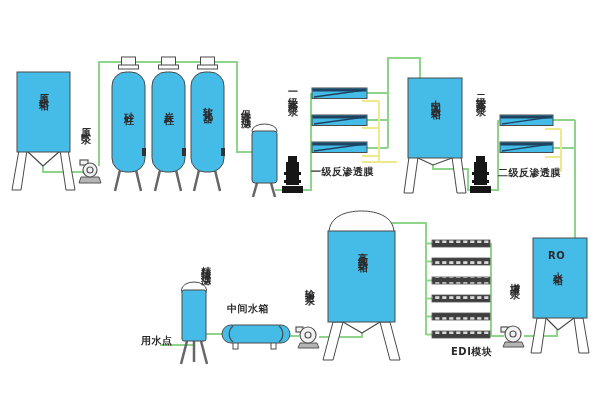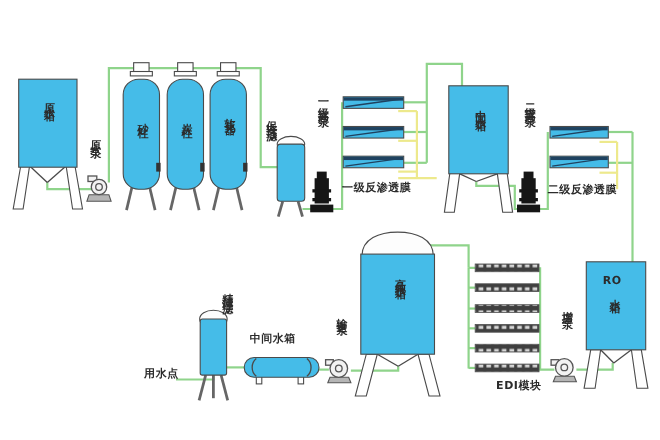--- a/index.html
+++ b/index.html
@@ -248,18 +248,18 @@
   <div class="vlabel" style="left:239px;top:101px;">保安过滤</div>
   <div class="vlabel" style="left:286px;top:86px;">一级高压泵</div>
   <div class="hlabel" style="left:311px;top:166px;">一级反渗透膜</div>
   <div class="vlabel" style="left:429px;top:92px;">中间水箱</div>
   <div class="vlabel" style="left:474px;top:86px;">二级高压泵</div>
   <div class="hlabel" style="left:498px;top:167px;">二级反渗透膜</div>
   <div class="vlabel" style="left:356px;top:245px;">高纯水箱</div>
   <div class="vlabel" style="left:303px;top:281px;">输送泵</div>
   <div class="hlabel" style="left:227px;top:303px;">中间水箱</div>
   <div class="vlabel" style="left:199px;top:258px;">精滤过滤</div>
-  <div class="hlabel" style="left:131px;top:335px;">用水点</div>
+  <div class="hlabel" style="left:141px;top:335px;">用水点</div>
   <div class="hlabel" style="left:451px;top:346px;">EDI模块</div>
   <div class="vlabel" style="left:508px;top:275px;">增压泵</div>
   <div class="hlabel" style="left:548px;top:250px;width:20px;text-align:left;">RO</div>
   <div class="vlabel" style="left:551px;top:264px;">水箱</div>
 </div>
 
 </body></html>

